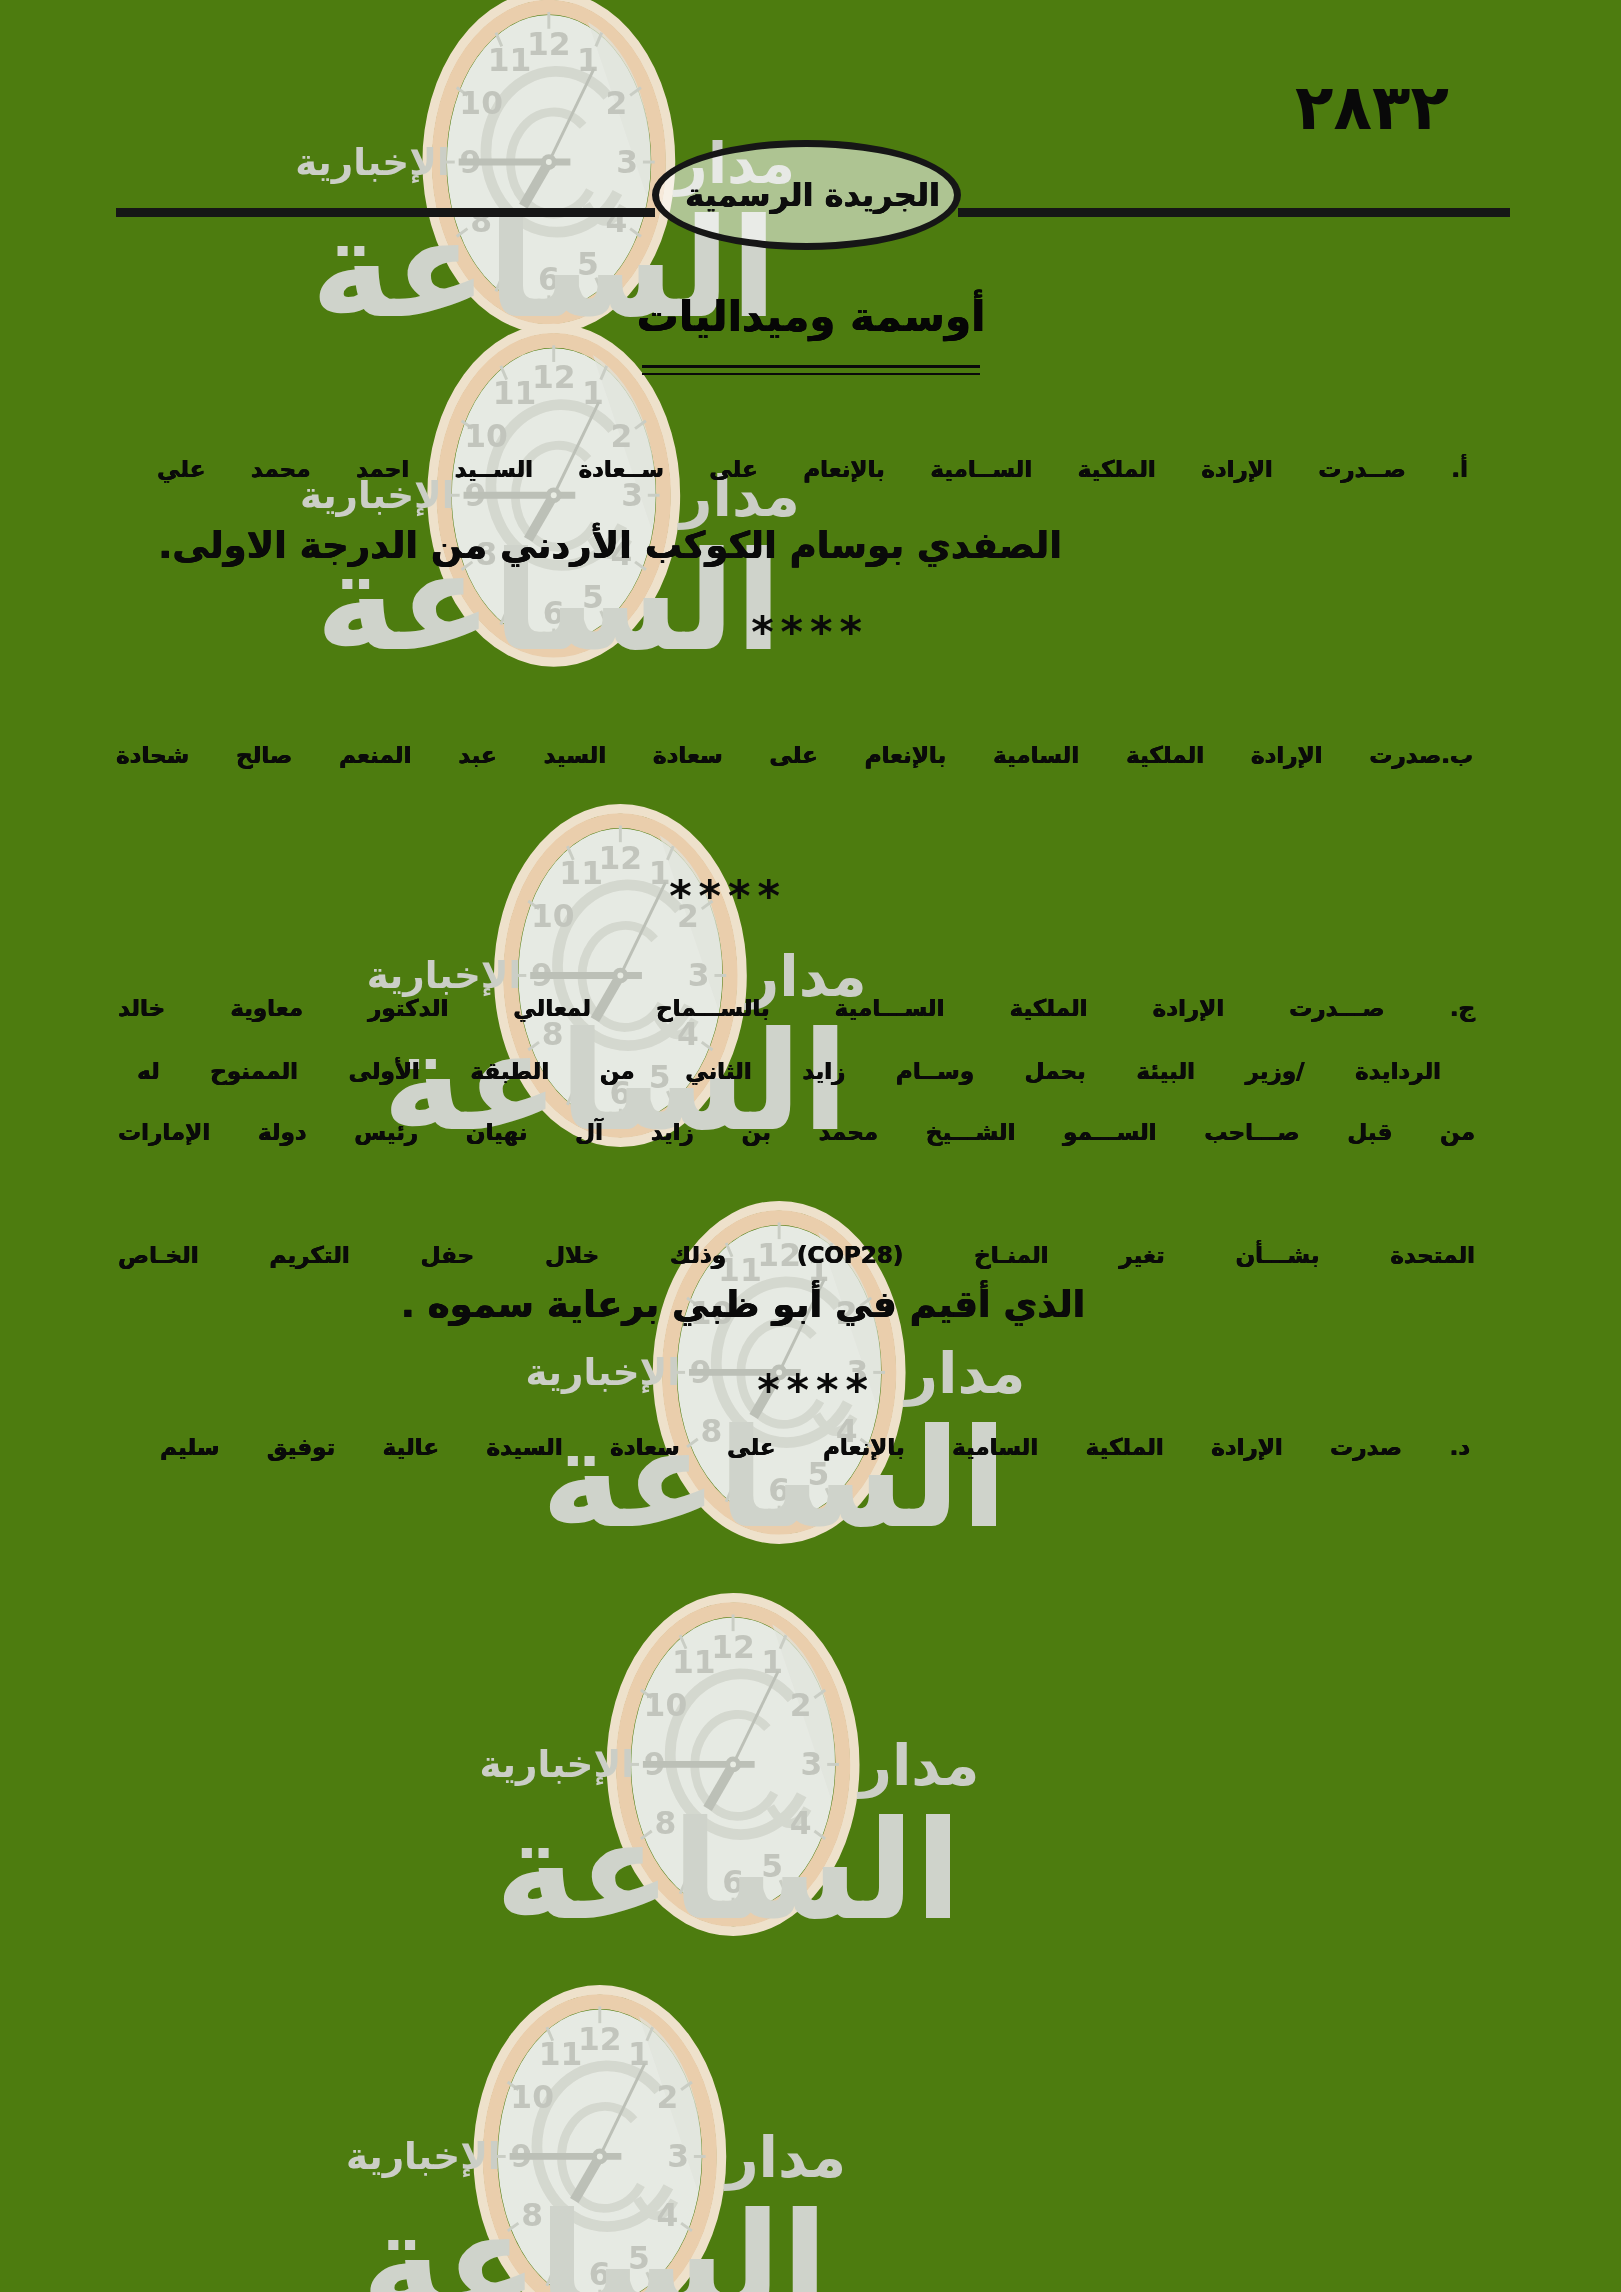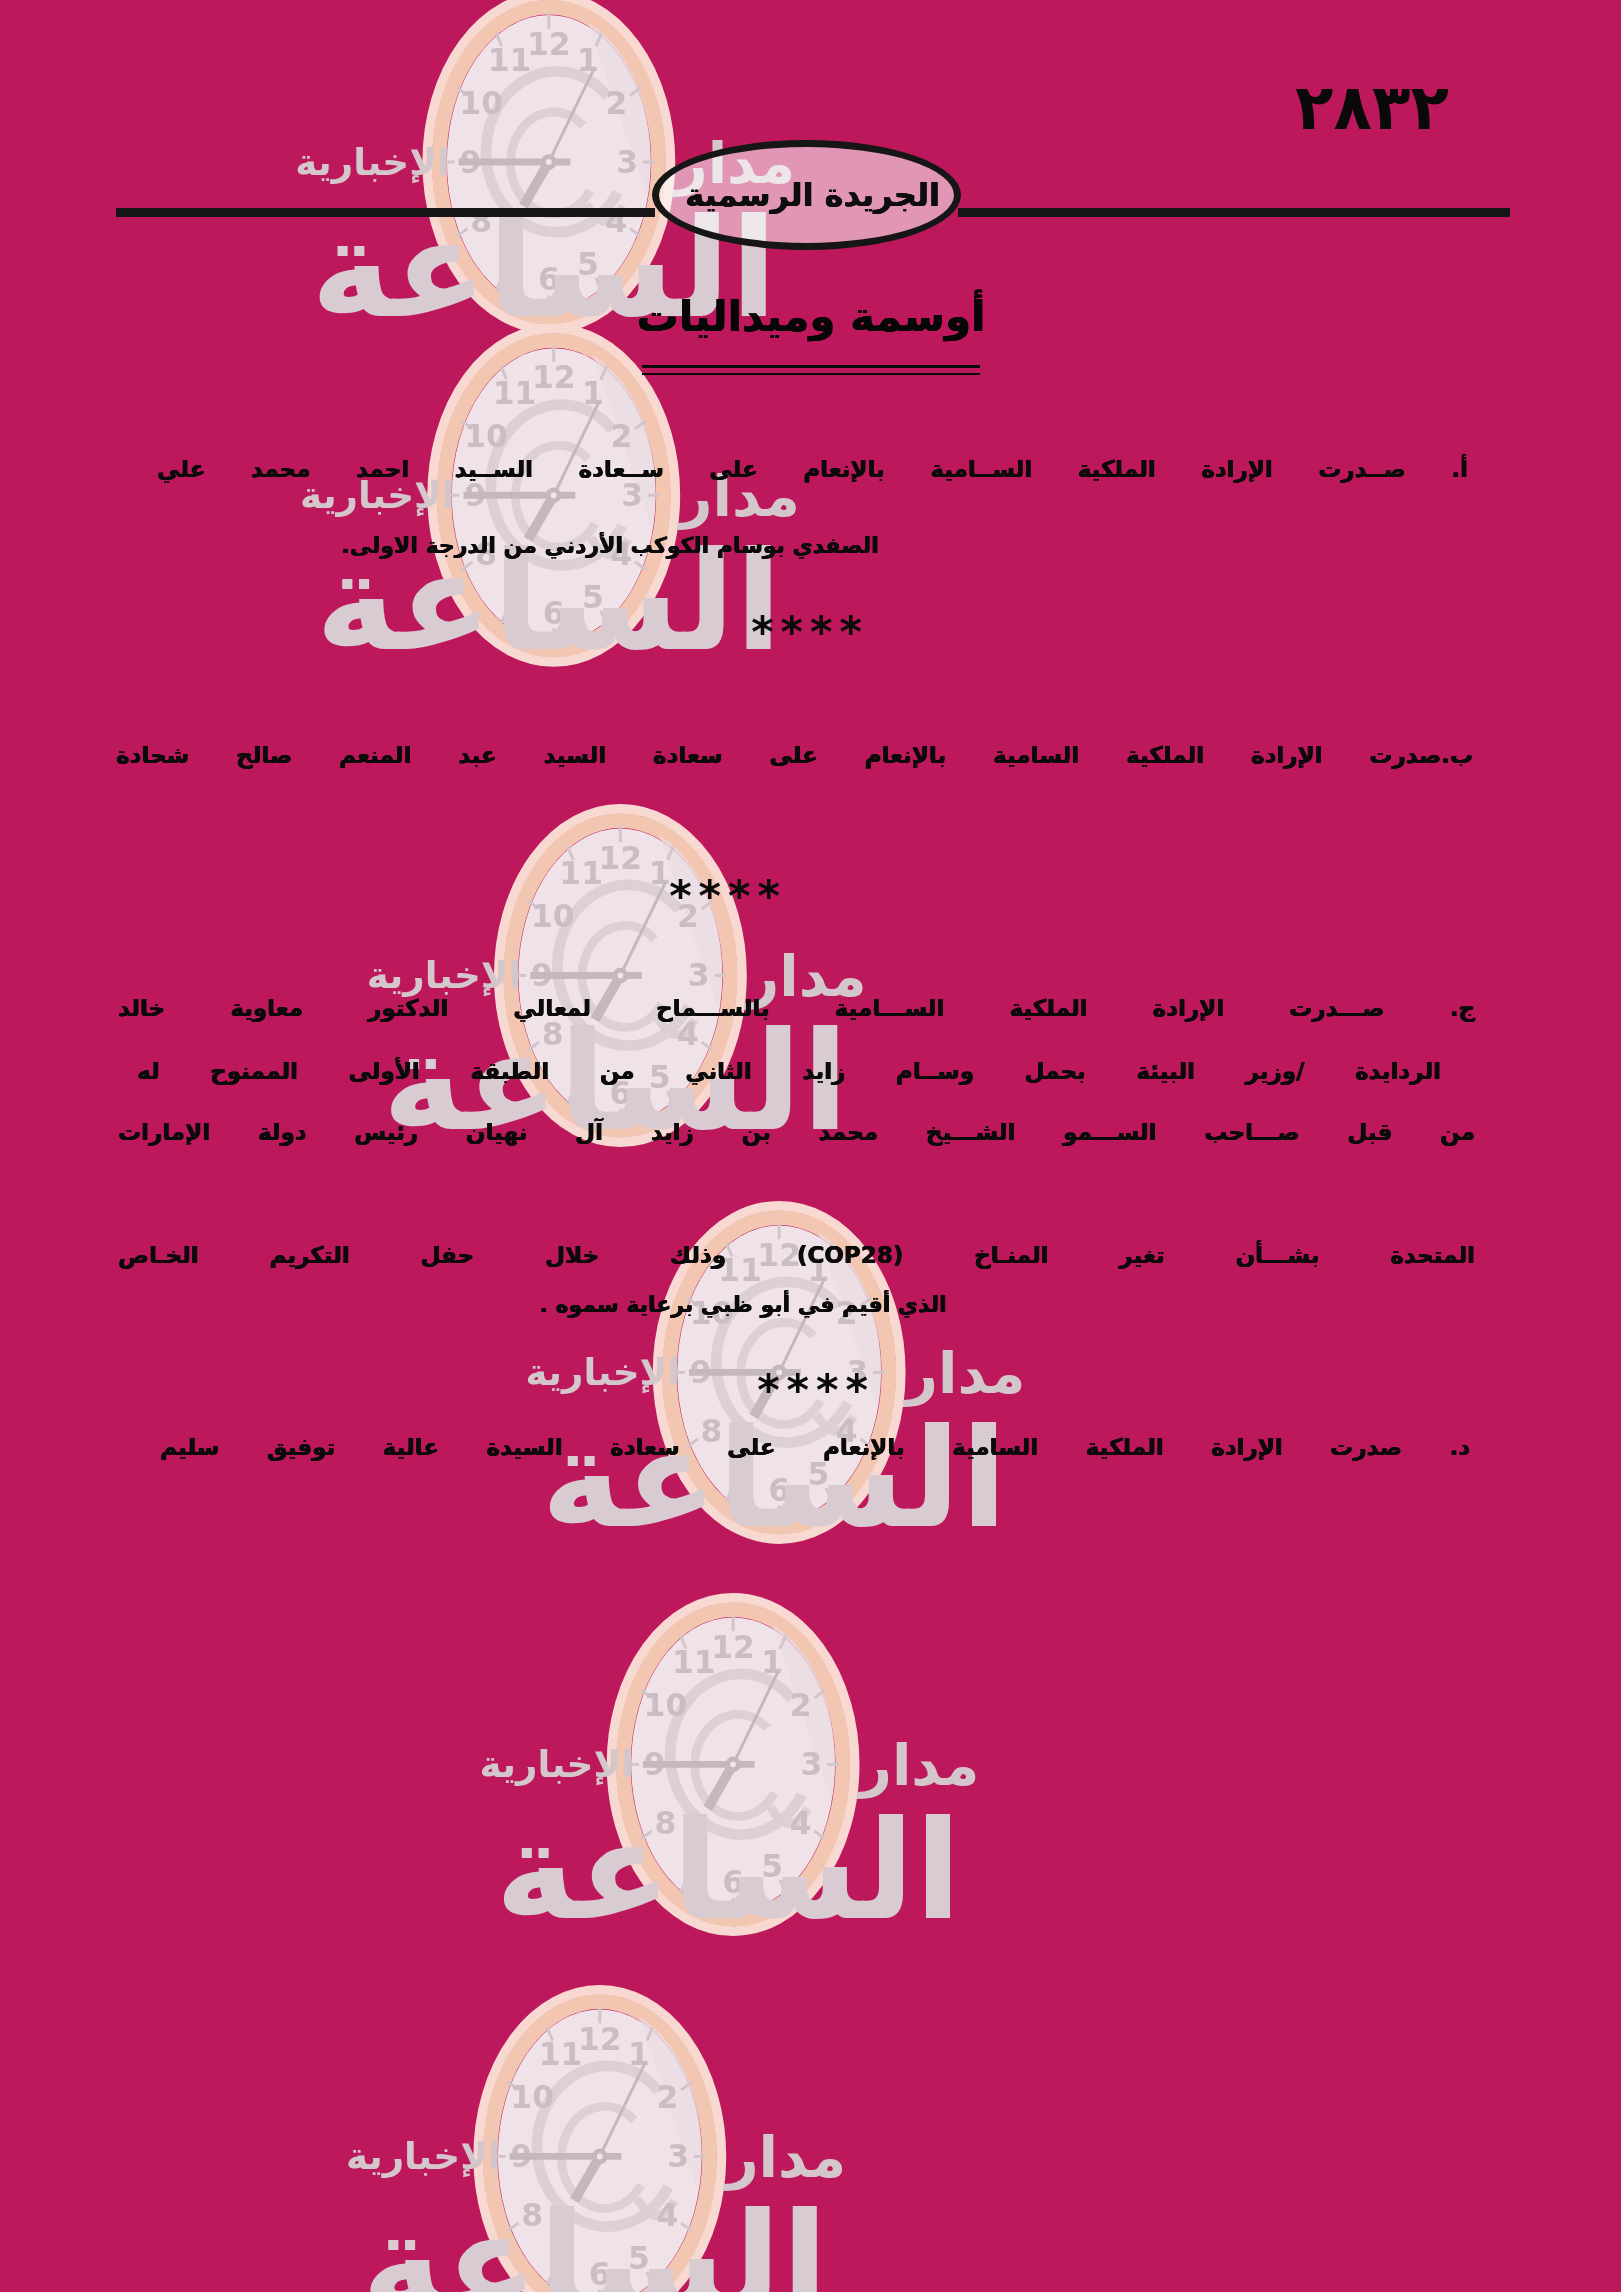--- a/index.html
+++ b/index.html
@@ -1,17 +1,17 @@
 <!DOCTYPE html>
 <html lang="ar" dir="rtl"><head>
 <meta charset="utf-8">
 <style>
   html,body{margin:0;padding:0;background:#ffffff;}
   .page{
-    position:relative;width:1621px;height:2293px;background:#be185d;
+    position:relative;width:1621px;height:2293px;background:#4d7c0f;
     overflow:hidden;font-family:"DejaVu Sans",sans-serif;direction:rtl;
   }
   .wm-layer{position:absolute;inset:0;z-index:0;pointer-events:none;opacity:.92;}
   .content{position:absolute;inset:0;z-index:1;}
   .abs{position:absolute;}
   .ar{color:#0a0a0a;font-weight:700;}
   .thick{text-shadow:0.5px 0 currentColor,-0.3px 0 currentColor;}
   .pageno{font-size:63px;font-weight:700;color:#090909;letter-spacing:3.9px;}
   .rule{background:#161616;height:8.8px;}
   .oval{
@@ -21,21 +21,21 @@
   }
   .oval span{font-size:32px;font-weight:700;color:#0d0d0d;margin-left:12px;}
   .title{font-size:42px;font-weight:700;color:#060606;text-align:center;}
   .uline{background:#0a0a0a;}
   .jline{
     font-size:23px;line-height:57px;height:57px;
     text-align:justify;text-align-last:justify;direction:rtl;
     overflow:visible;
   }
   .cline{
-    font-size:22px;line-height:57px;height:57px;white-space:nowrap;
+    font-size:37px;line-height:57px;height:57px;white-space:nowrap;
     transform:translateX(50%);direction:rtl;text-align:center;
   }
   .stars{
     font-size:43px;line-height:45px;font-weight:700;color:#0a0a0a;
     letter-spacing:6.9px;white-space:nowrap;transform:translateX(50%);
     font-family:"DejaVu Sans",sans-serif;
   }
 </style>
 </head>
 <body>

